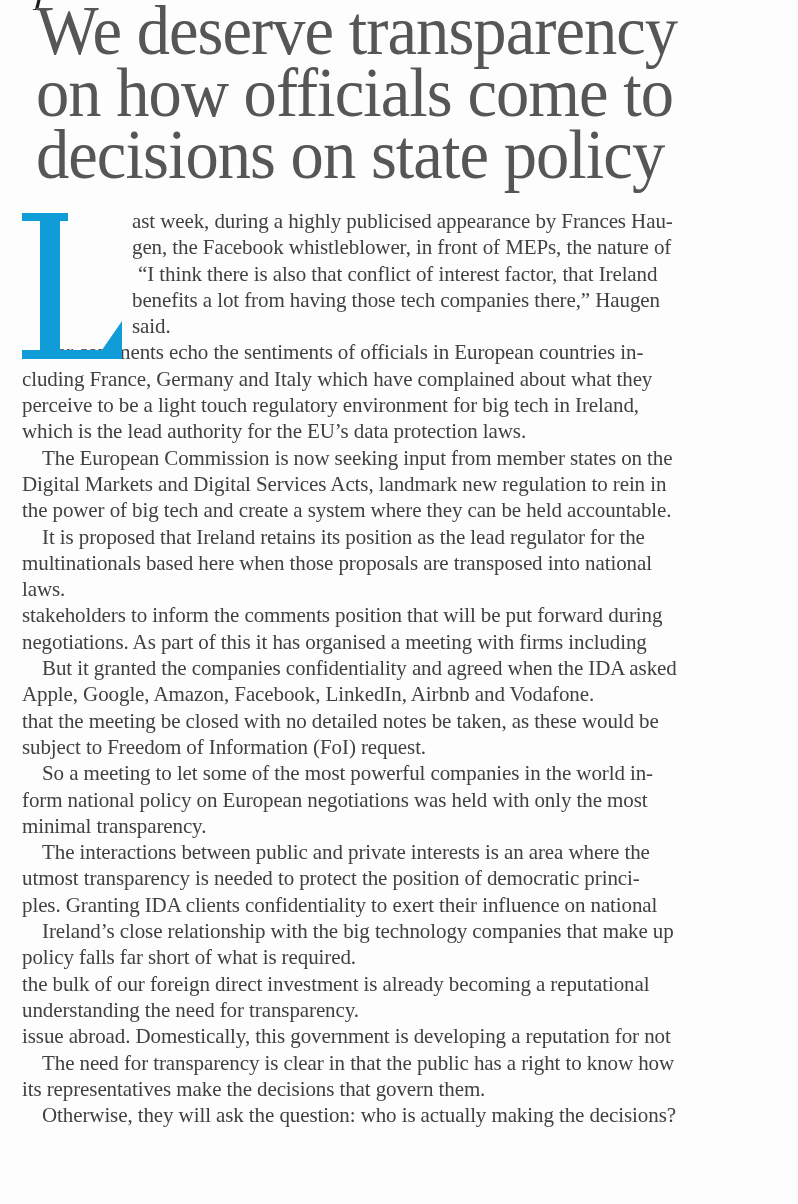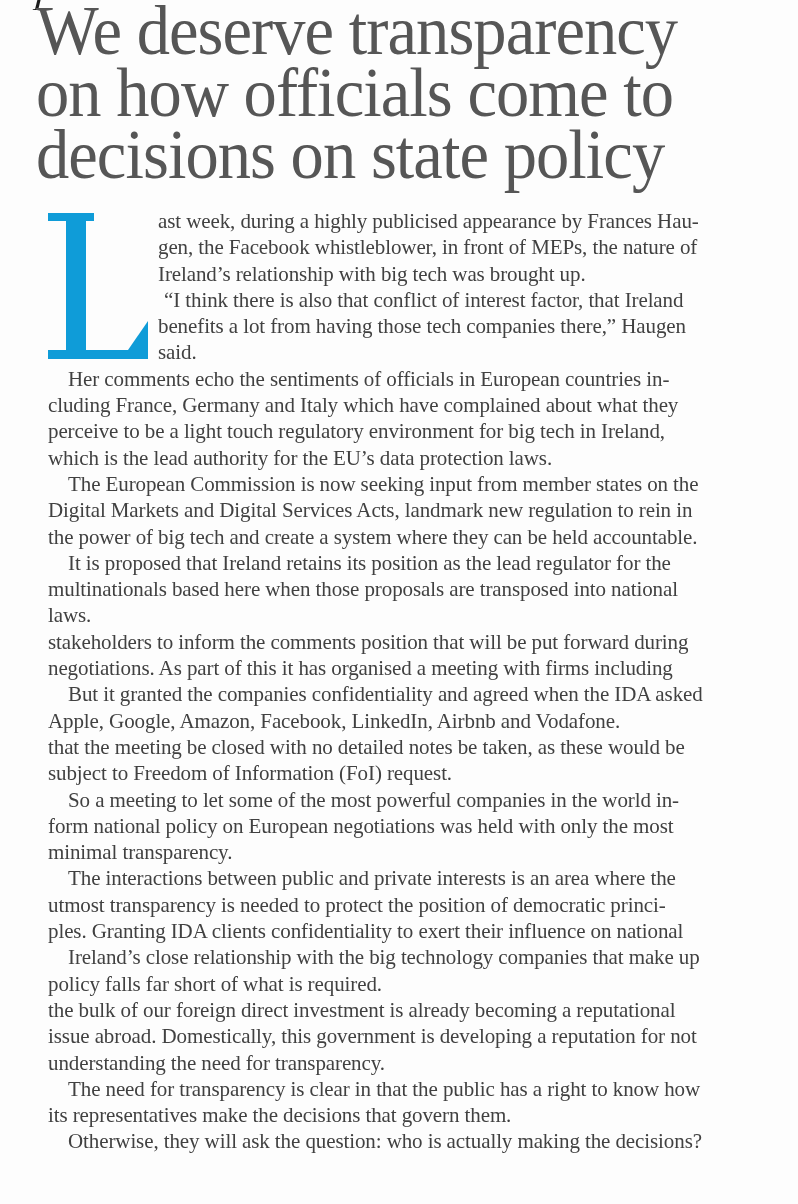--- a/index.html
+++ b/index.html
@@ -38,21 +38,21 @@
     color: #565656;
     transform: scaleX(0.95);
     transform-origin: left top;
   }
   .headline .hl {
     display: block;
     white-space: nowrap;
   }
   .article-body {
     position: absolute;
-    left: 48px;
+    left: 22px;
     top: 208px;
     width: 722px;
     font-size: 21px;
     line-height: 26.3px;
     letter-spacing: -0.1px;
     color: #414141;
   }
   .dropcap {
     position: absolute;
     left: 0;
@@ -102,21 +102,20 @@
         <path class="dc" d="M0 0 H46 V8 H38 V137 H18 V8 H0 Z" fill="#0f9cd8"></path>
         <path class="dc" d="M0 137 H100 V146 H0 Z" fill="#0f9cd8"></path>
         <path class="dc" d="M80 137 L100 108 V137 Z" fill="#0f9cd8"></path>
       </svg>
       <span class="sr">L</span>
     </span>
 
     <div id="lines">
         <div class="line wrap">ast week, during a highly publicised appearance by Frances Hau-</div>
         <div class="line wrap">gen, the Facebook whistleblower, in front of MEPs, the nature of</div>
-        <div class="line wrap">Ireland’s relationship with big tech was brought up.</div>
         <div class="line wrap indent-sm">“I think there is also that conflict of interest factor, that Ireland</div>
         <div class="line wrap">benefits a lot from having those tech companies there,” Haugen</div>
         <div class="line wrap">said.</div>
         <div class="line indent">Her comments echo the sentiments of officials in European countries in-</div>
         <div class="line">cluding France, Germany and Italy which have complained about what they</div>
         <div class="line">perceive to be a light touch regulatory environment for big tech in Ireland,</div>
         <div class="line">which is the lead authority for the EU’s data protection laws.</div>
         <div class="line indent">The European Commission is now seeking input from member states on the</div>
         <div class="line">Digital Markets and Digital Services Acts, landmark new regulation to rein in</div>
         <div class="line">the power of big tech and create a system where they can be held accountable.</div>
@@ -131,22 +130,22 @@
         <div class="line">subject to Freedom of Information (FoI) request.</div>
         <div class="line indent">So a meeting to let some of the most powerful companies in the world in-</div>
         <div class="line">form national policy on European negotiations was held with only the most</div>
         <div class="line">minimal transparency.</div>
         <div class="line indent">The interactions between public and private interests is an area where the</div>
         <div class="line">utmost transparency is needed to protect the position of democratic princi-</div>
         <div class="line">ples. Granting IDA clients confidentiality to exert their influence on national</div>
         <div class="line indent">Ireland’s close relationship with the big technology companies that make up</div>
         <div class="line">policy falls far short of what is required.</div>
         <div class="line">the bulk of our foreign direct investment is already becoming a reputational</div>
+        <div class="line">understanding the need for transparency.</div>
         <div class="line">issue abroad. Domestically, this government is developing a reputation for not</div>
-        <div class="line">understanding the need for transparency.</div>
         <div class="line indent">The need for transparency is clear in that the public has a right to know how</div>
         <div class="line">its representatives make the decisions that govern them.</div>
         <div class="line indent">Otherwise, they will ask the question: who is actually making the decisions?</div>
       </div>
 
   </div>
 
 </div>
 
 </body></html>

